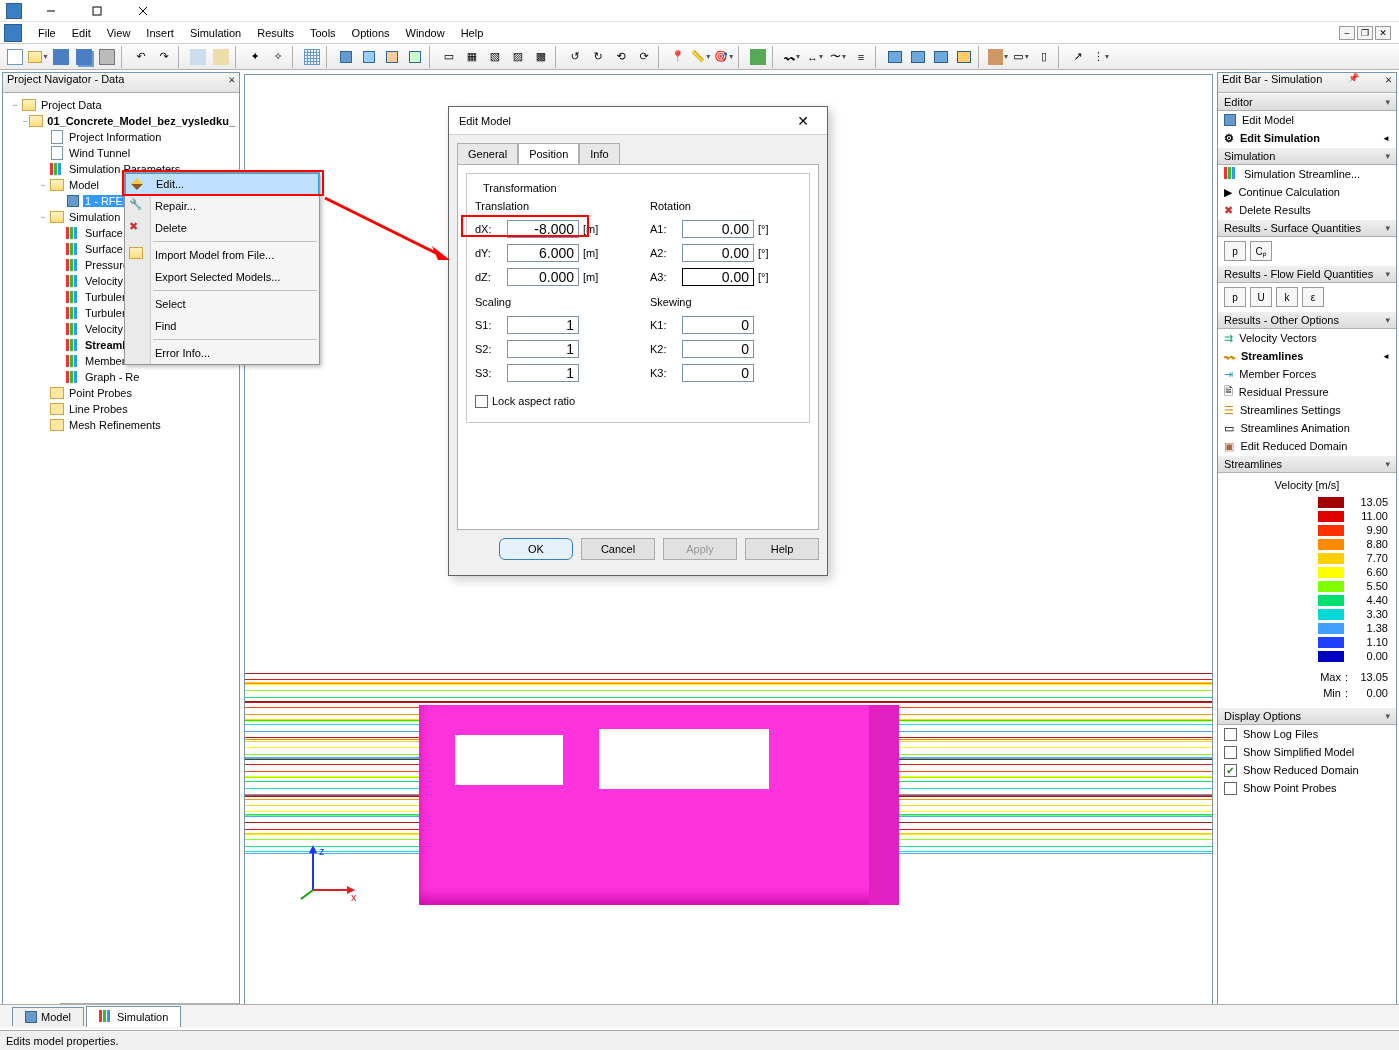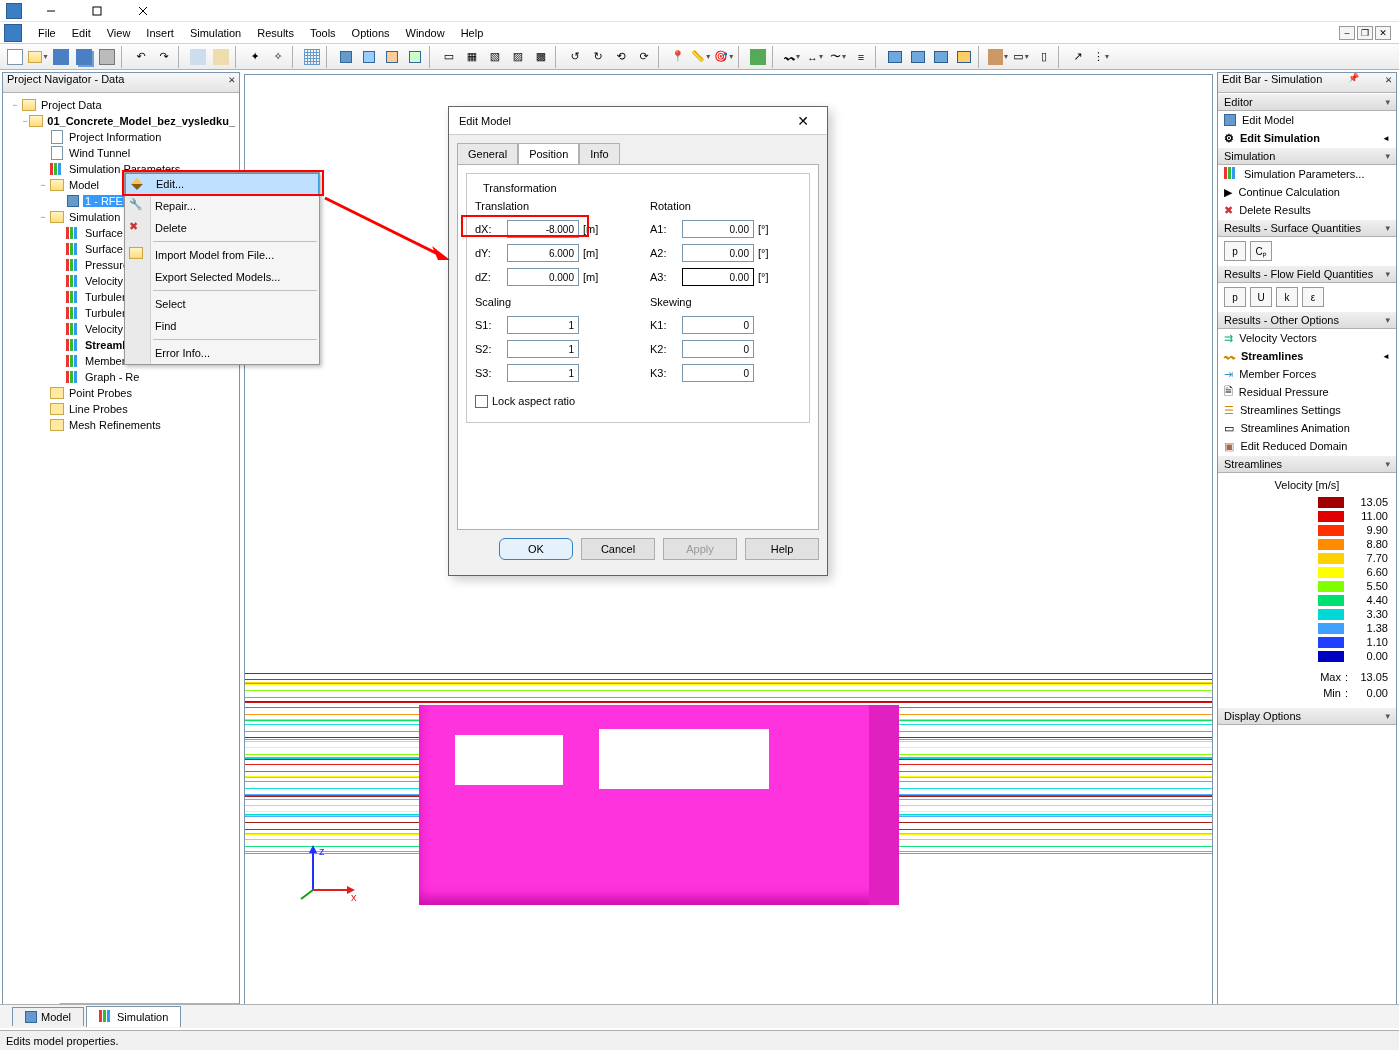--- a/index.html
+++ b/index.html
@@ -100,21 +100,21 @@
 .dlg-tab { padding:4px 10px; border:1px solid #b0b0b0; border-bottom:none; background:#e8e8e8; font-size:11px;}
 .dlg-tab.active{background:#fff;}
 .dlg-body { background:#fff; margin:0 8px; border:1px solid #b0b0b0; flex:1; padding:8px; height:366px;}
 .grp { border:1px solid #c8c8c8; padding:8px; margin-bottom:8px;}
 .grp-title { margin:-14px 0 6px 4px; background:#fff; display:inline-block; padding:0 4px; color:#000;}
 .frm-cols { display:flex; gap:24px;}
 .frm-col { flex:1;}
 .frm-col h5{font-weight:normal; margin-bottom:6px;}
 .fld { display:flex; align-items:center; height:22px; margin-bottom:2px; gap:4px;}
 .fld .lab{width:28px;}
-.fld input{width:72px; height:18px; border:1px solid #7a96ac; text-align:right; padding:0 4px; font-size:10px;}
+.fld input{width:72px; height:18px; border:1px solid #7a96ac; text-align:right; padding:0 4px; font-size:14px;}
 .fld .unit{width:20px; font-size:11px;}
 .fld.hl input{border:1px solid #000;}
 .hl-box{border:2px solid #f00; position:absolute; pointer-events:none;}
 .dlg-reset{margin-top:160px;}
 .dlg-btnrow{display:flex; gap:8px; padding:8px; justify-content:flex-end;}
 .dlg-btn{width:74px; height:22px; border:1px solid #adadad; background:#e1e1e1; display:flex; align-items:center; justify-content:center;}
 .dlg-btn.primary{background:#e5f1fb; border-color:#3a7fc4;border-radius:6px;}
 .dlg-btn.disabled{color:#999;}
 
 
@@ -641,21 +641,21 @@
     <div class="eb-section-hdr">
         <span>Simulation</span>
         <span class="chev">▾</span>
       </div>
     <div class="eb-item">
         <span><span class="i-bars">
             <span style="background:#e33;"></span>
             <span style="background:#3b3;"></span>
             <span style="background:#39e;"></span>
           </span></span>
-        <span>Simulation Parameters...</span>
+        <span>Simulation Streamline...</span>
       </div>
     <div class="eb-item">
         <span>▶</span>
         <span>Continue Calculation</span>
       </div>
     <div class="eb-item">
         <span style="color:#c33;">✖</span>
         <span>Delete Results</span>
       </div>
 
@@ -778,20 +778,38 @@
       <div class="legend-mm">
           <span>Min</span>
           <span>:</span>
           <span style="width:36px;text-align:right;">0.00</span>
         </div>
     </div>
 
     <div class="eb-section-hdr">
         <span>Display Options</span>
         <span class="chev">▾</span>
+      </div>
+    <div id="checks-slot">
+        <div class="eb-chk">
+          <span class="cb"></span>
+          <span>Show Log Files</span>
+        </div>
+        <div class="eb-chk">
+          <span class="cb"></span>
+          <span>Show Simplified Model</span>
+        </div>
+        <div class="eb-chk">
+          <span class="cb">✔</span>
+          <span>Show Reduced Domain</span>
+        </div>
+        <div class="eb-chk">
+          <span class="cb"></span>
+          <span>Show Point Probes</span>
+        </div>
       </div>
   </div>
 
 </div>
 
 <div class="dialog">
   <div class="dlg-title">
     <span>Edit Model</span>
     <span class="dx">✕</span>
   </div>

